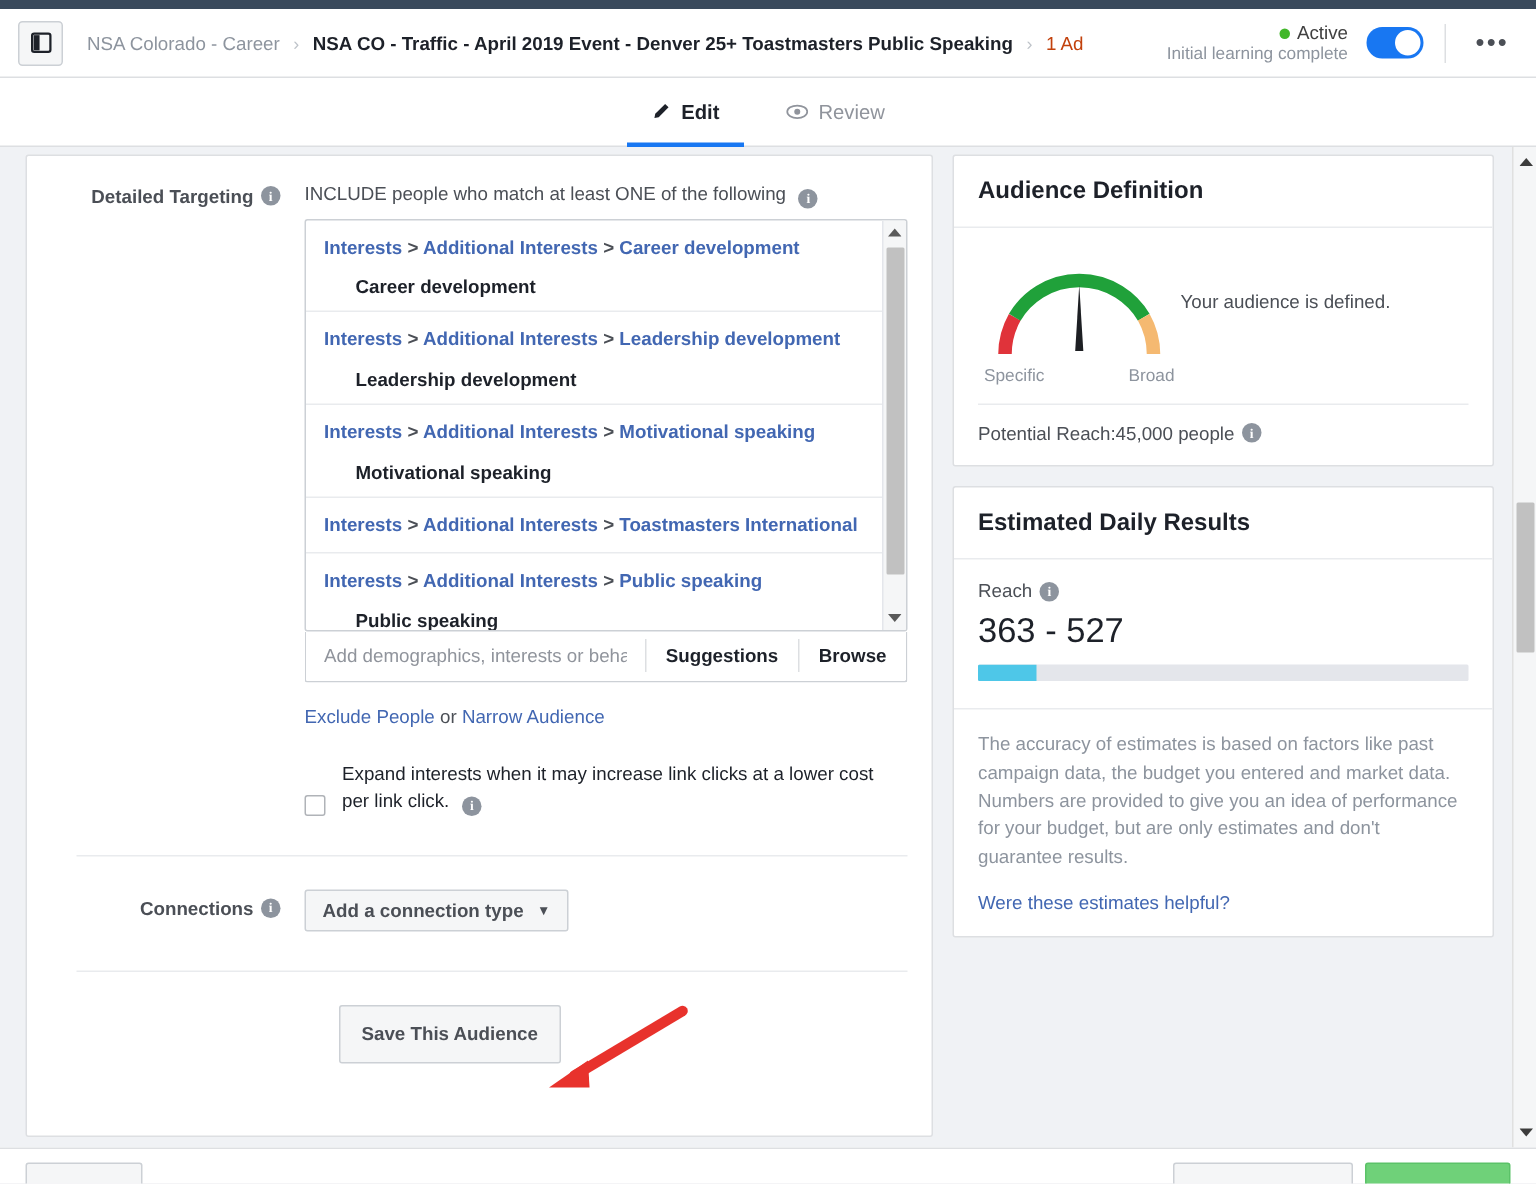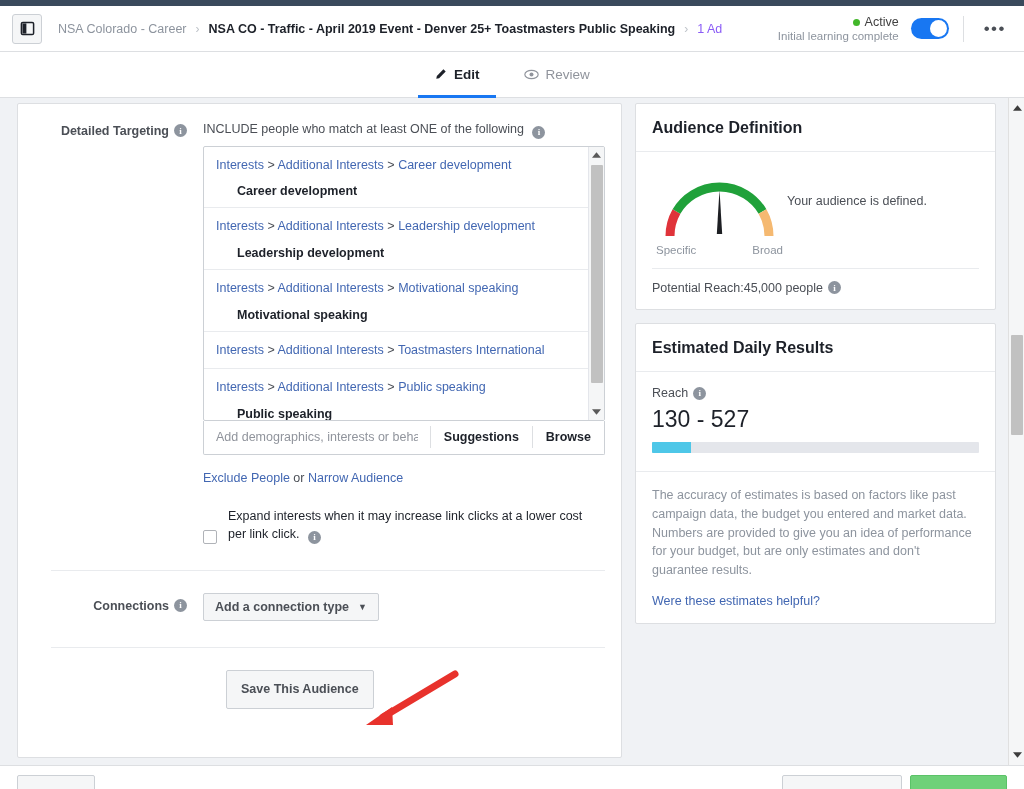--- a/index.html
+++ b/index.html
@@ -28,21 +28,21 @@
   .panel-toggle {
     width: 30px; height: 30px; border: 1px solid #ccd0d5; border-radius: 3px;
     background: #f5f6f7; display: flex; align-items: center; justify-content: center;
     flex: 0 0 auto; cursor: pointer;
   }
   .breadcrumb { display: flex; align-items: center; margin-left: 16px; flex: 1 1 auto; min-width: 0; }
   .crumb {
     font-size: 12.5px; color: #8d949e; white-space: nowrap; cursor: pointer;
   }
   .crumb.current { color: #1d2129; font-weight: bold; }
-  .crumb.plain { color: #8b5cf6; }
+  .crumb.plain { color: #c2410c; }
   .crumb-sep {
     color: #bec3c9; margin: 0 9px; font-size: 12px; line-height: 1;
   }
   .header-right { display: flex; align-items: center; flex: 0 0 auto; }
   .status-block { text-align: right; margin-right: 12px; }
   .status-line { display: flex; align-items: center; justify-content: flex-end; }
   .status-dot {
     width: 7px; height: 7px; border-radius: 50%; background: #42b72a; margin-right: 5px;
   }
   .status-label { font-size: 12.5px; color: #404040; }
@@ -109,21 +109,21 @@
 
   
   .interest-box {
     border: 1px solid #ccd0d5; border-radius: 2px; background: #fff;
     position: relative; height: 275px; overflow: hidden;
   }
   .interest-scroll {
     position: absolute; inset: 0 16px 0 0; overflow: hidden; padding: 0;
   }
   .interest-item { padding: 10px 12px 9px 12px; border-bottom: 1px solid #e9ebee; }
-  .interest-path { font-size: 12.5px; color: #4267b2; line-height: 1.35; }
+  .interest-path { font-size: 12.5px; color: #4267b2; line-height: 1.35; font-weight: bold; }
   .interest-path .sep { color: #4b4f56; }
   .interest-name { font-size: 12.5px; font-weight: bold; color: #1d2129; margin-top: 11px; padding-left: 21px; }
 
   .inner-scrollbar {
     position: absolute; top: 0; right: 0; bottom: 0; width: 16px;
     background: #f5f6f7; border-left: 1px solid #e4e6eb;
     display: flex; flex-direction: column; align-items: center; cursor: pointer;
   }
   .sb-arrow { height: 16px; display: flex; align-items: center; justify-content: center; flex: 0 0 auto; }
   .inner-thumb {
@@ -472,21 +472,21 @@
 
       <div class="panel">
         <div class="panel-head">
           <span class="panel-title">Estimated Daily Results</span>
         </div>
         <div class="panel-body" style="padding-bottom:18px;">
           <div class="result-label">
             <span>Reach</span>
             <span class="info-icon">i</span>
           </div>
-          <div class="result-value">130 - 527</div>
+          <div class="result-value">363 - 527</div>
           <div class="result-bar">
             <div class="result-fill" id="reach-fill" style="width: 12%;"></div>
           </div>
         </div>
         <div class="panel-note">
           <span>The accuracy of estimates is based on factors like past campaign data, the budget you entered and market data. Numbers are provided to give you an idea of performance for your budget, but are only estimates and don't guarantee results.</span>
           <span class="helpful">Were these estimates helpful?</span>
         </div>
       </div>
 

